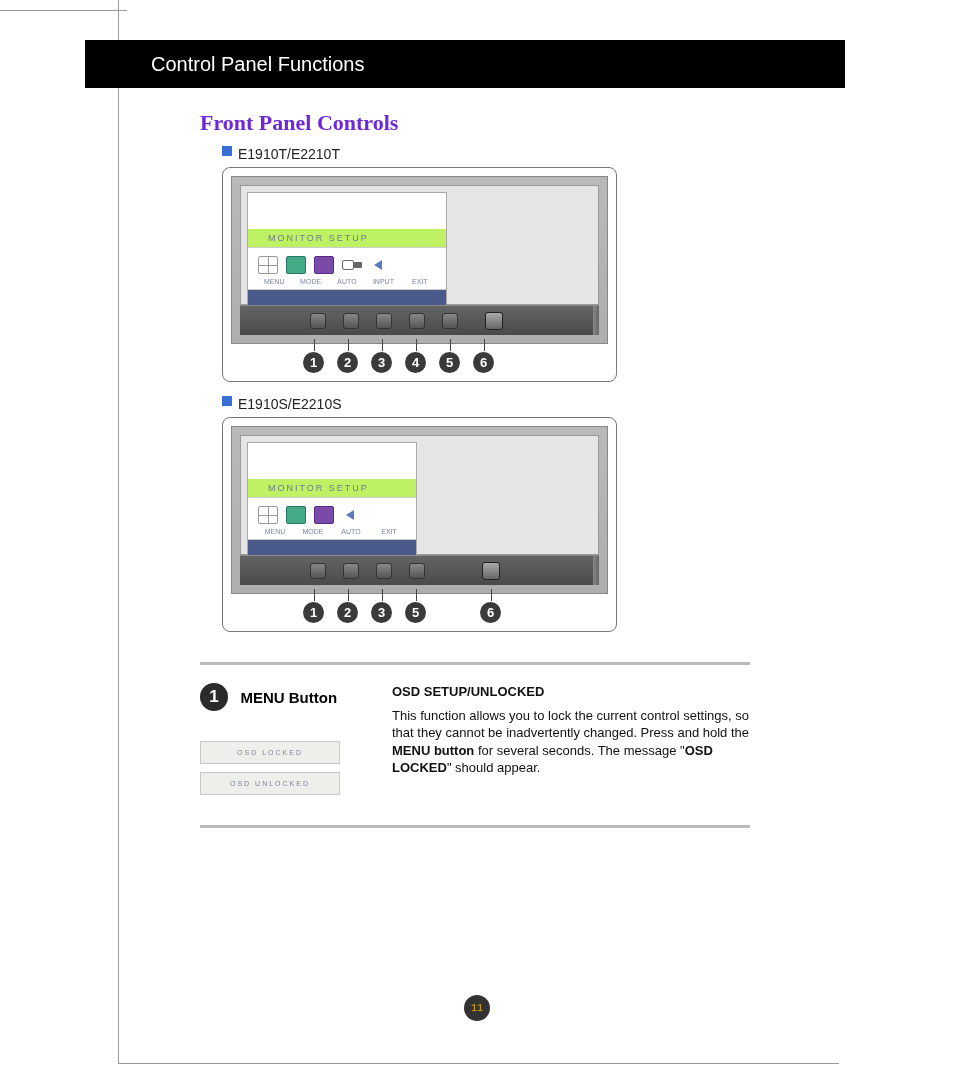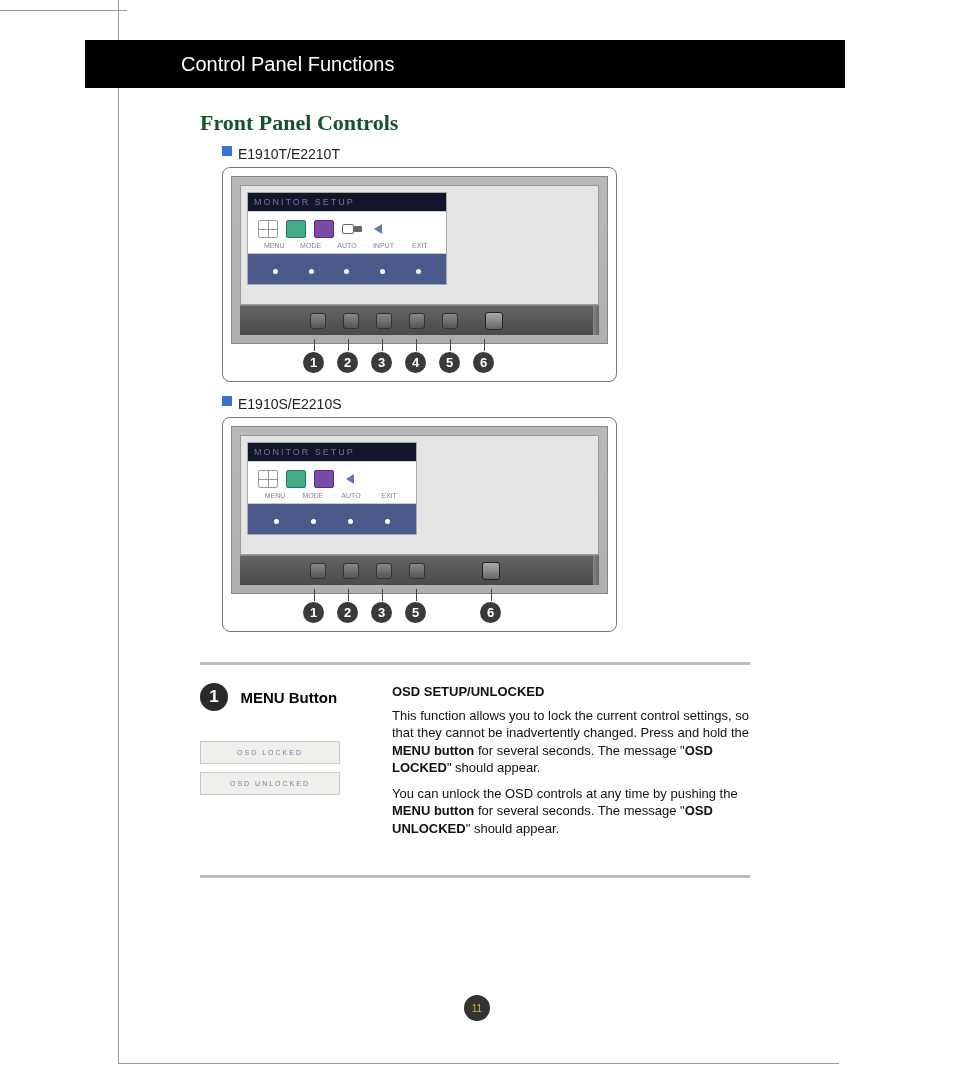--- a/index.html
+++ b/index.html
@@ -20,36 +20,36 @@
     position: absolute;
     top: 10px; left: 0; width: 127px; height: 1px;
     background: #999;
   }
   .header-bar {
     position: absolute;
     top: 40px; left: 85px; width: 760px; height: 48px;
     background: #000;
     display: flex;
     align-items: center;
-    padding-left: 96px;
+    padding-left: 66px;
   }
   .header-text {
     color: #fff;
     font-size: 20px;
     font-weight: 400;
   }
   .content {
     position: absolute;
     top: 110px; left: 200px; width: 550px;
   }
   .main-title {
     font-family: "Times New Roman", serif;
     font-weight: bold;
     font-size: 22px;
-    color: #14532d;
+    color: #6d28d9;
     margin-bottom: 10px;
   }
   .model-row {
     display: flex;
     gap: 6px;
     margin-left: 22px;
     margin-bottom: 5px;
     margin-top: 8px;
   }
   .blue-square { width: 10px; height: 10px; background: #3a6fd6; }
@@ -79,23 +79,24 @@
   .osd-panel {
     width: 200px;
     background: #fff;
     border: 1px solid #aaa;
     position: relative;
   }
   .osd-title {
     font-size: 9px;
     letter-spacing: 2px;
     color: #6f7a94;
-    padding: 4px 6px;
+    padding: 4px 20px;
     border-bottom: 1px solid #ccc;
-    background: #0f172a;
+    background: #bef264;
+    margin-top: 36px;
   }
   .osd-icons {
     display: flex;
     gap: 8px;
     padding: 8px 10px 4px 10px;
     align-items: center;
   }
   .osd-icon {
     width: 20px; height: 18px;
     display: flex; align-items: center; justify-content: center;
@@ -236,21 +237,21 @@
   }
   .page-num {
     position:absolute;
     width:26px; height:26px;
     bottom: 58px;
     left: 464px;
     background:#333;
     border-radius:50%;
     color:#eab308;
     font-size:10px;
-    display:flex;align-items:center;justify-content:center;
+    display:flex;align-items:center;justify-content:center;font-family:Liberation Mono, monospace;
   }
   .gap-6 { width: 28px; }
 </style>
 </head>
 <body>
 
 <div class="page-frame-top"></div>
 <div class="page-frame"></div>
 
 <div class="header-bar">
@@ -369,22 +370,19 @@
         <span class="section-title">MENU Button</span>
       </div>
       <div class="lock-box">OSD LOCKED</div>
       <div class="lock-box">OSD UNLOCKED</div>
     </div>
     <div class="section-right">
       <h4>OSD SETUP/UNLOCKED</h4>
       <p>
         <span>This function allows you to lock the current control settings, so that they cannot be inadvertently changed. Press and hold the </span><b>MENU button</b><span> for several seconds. The message "</span><b>OSD LOCKED</b><span>" should appear.</span>
       </p>
-      <p>
-        <span>You can unlock the OSD controls at any time by pushing the </span><b>MENU button</b><span> for several seconds. The message "</span><b>OSD UNLOCKED</b><span>" should appear.</span>
-      </p>
     </div>
   </div>
 
   <div class="divider2"></div>
 </div>
 
 <div class="page-num">11</div>
 
 </body></html>

